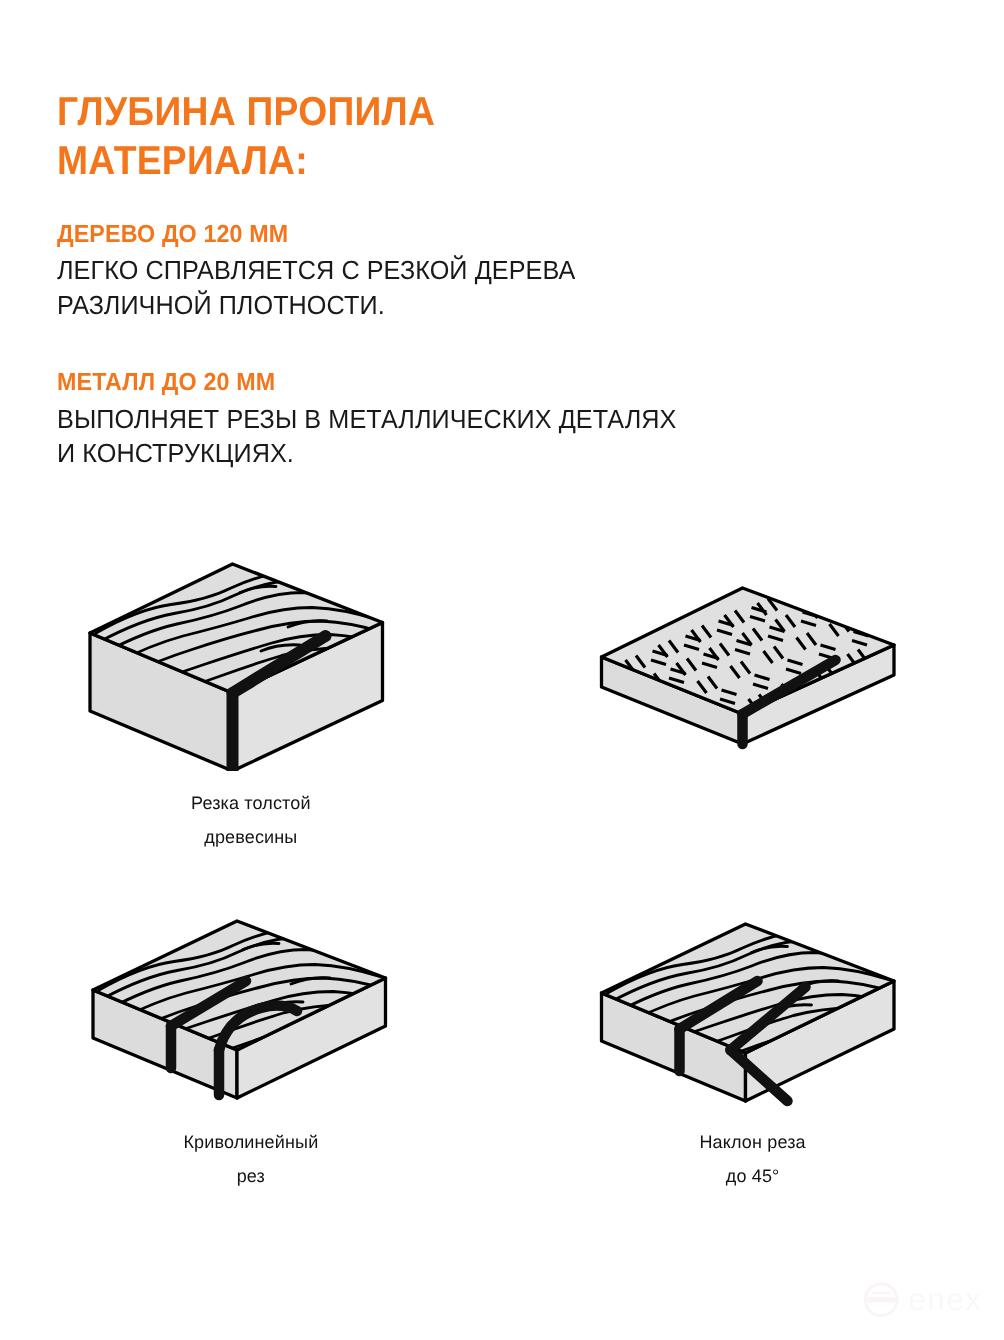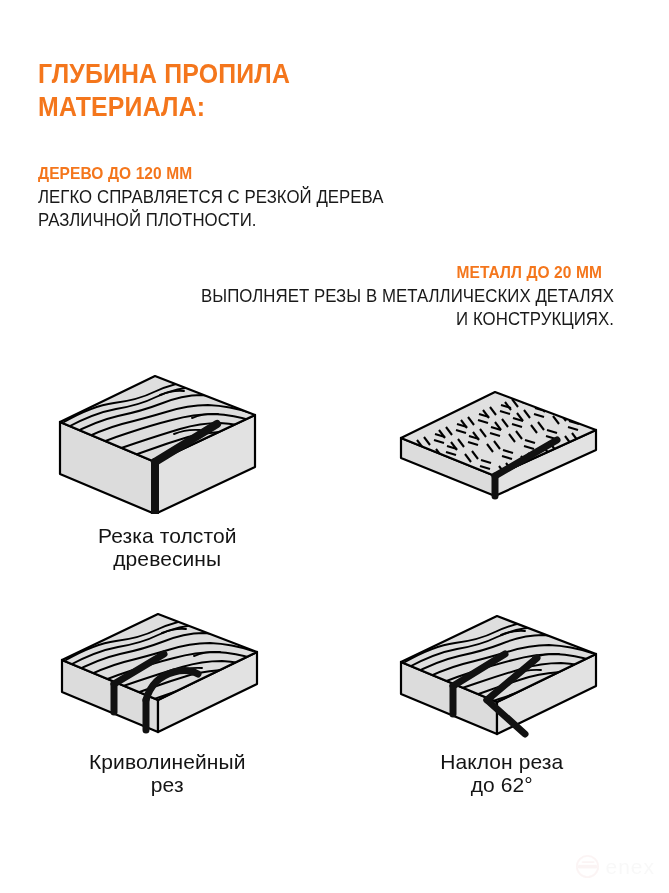--- a/index.html
+++ b/index.html
@@ -31,25 +31,24 @@
     font-size: 27px;
     line-height: 33px;
     letter-spacing: 0.2px;
     margin: 0 0 0 0;
     transform: scaleX(0.92);
     transform-origin: left center;
     white-space: pre-line;
   }
 
   .section {
-    margin-top: 39px;
+    margin-top: 22px;
   }
   .section.metal {
     margin-top: 31px;
-    text-align: right;
   }
 
   .section-head {
     color: #F4761C;
     font-weight: 700;
     font-size: 16.5px;
     line-height: 20px;
     letter-spacing: 0.1px;
     transform: scaleX(0.94);
     transform-origin: left center;
@@ -90,21 +89,21 @@
 
   .fig {
     width: 250px;
     height: 152px;
     display: block;
   }
 
   .caption {
     margin-top: 10px;
     text-align: center;
-    font-size: 21px;
+    font-size: 12px;
     line-height: 23px;
     font-weight: 400;
     color: #141414;
     white-space: pre-line;
     letter-spacing: 0.1px;
   }
 
   
   .watermark {
     position: absolute;
@@ -376,21 +375,21 @@
           <path d="M76 126 L76 98" stroke-width="7"></path>
 
           <path d="M76 98 L128 66" stroke-width="7"></path>
 
           <path d="M110 112 L160 70" stroke-width="7"></path>
 
           <path d="M110 112 L148 146" stroke-width="7"></path>
         </g>
       </svg>
       <div class="caption">Наклон реза
-до 62°</div>
+до 45°</div>
     </div>
 
   </div>
 
 </div>
 
 <div class="watermark">
   <svg class="wm-mark" viewBox="0 0 40 40">
     <circle cx="20" cy="20" r="17" fill="none" stroke="#c94b4b" stroke-width="3"></circle>
     <path d="M7 20 H33" stroke="#c94b4b" stroke-width="6" stroke-linecap="round"></path>

